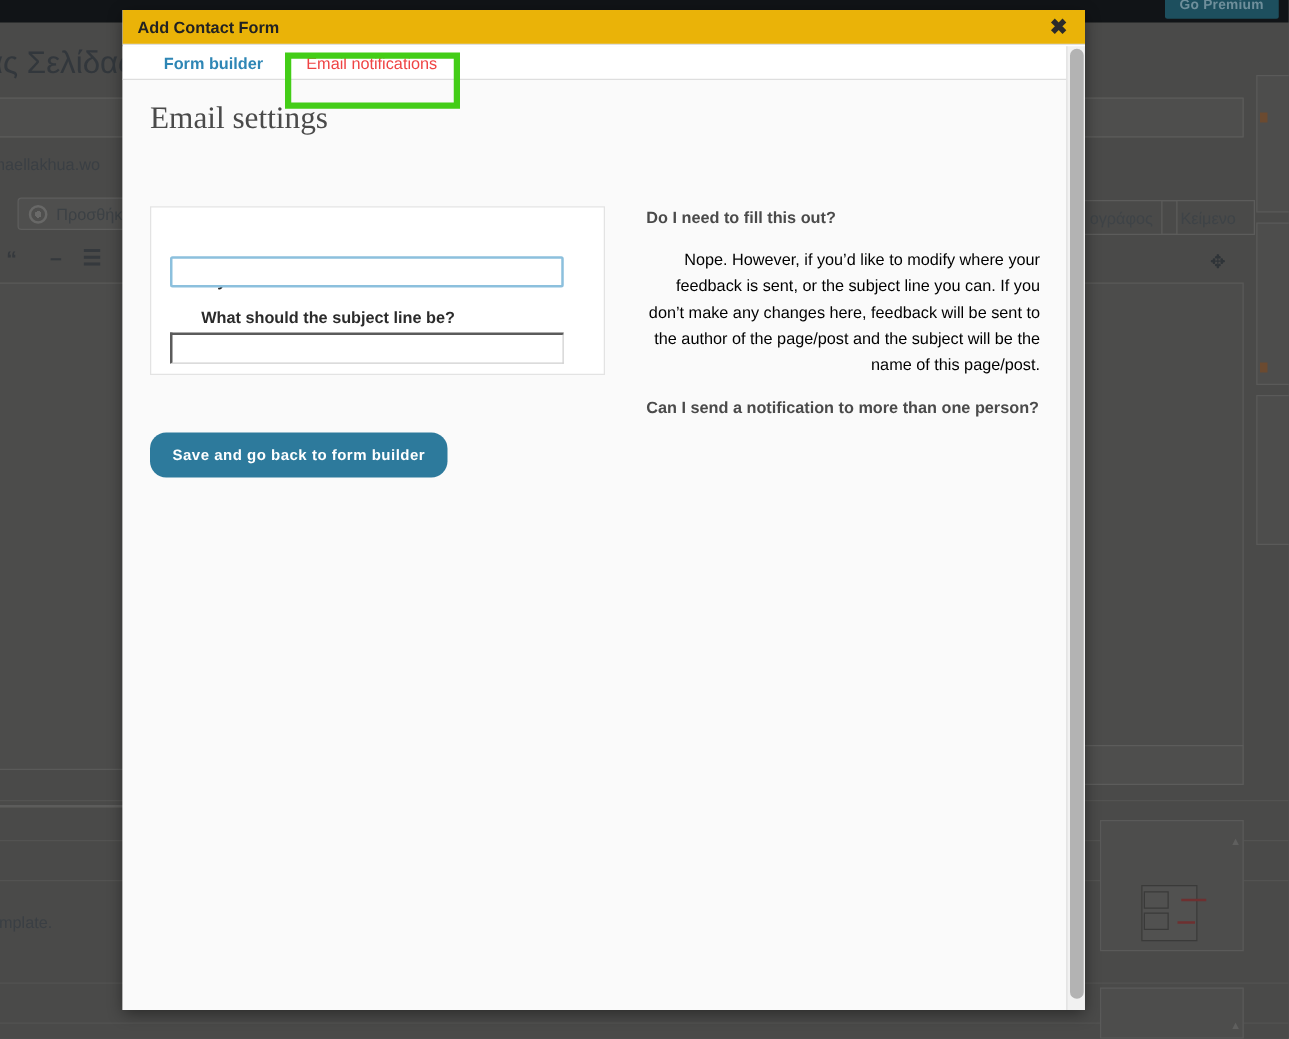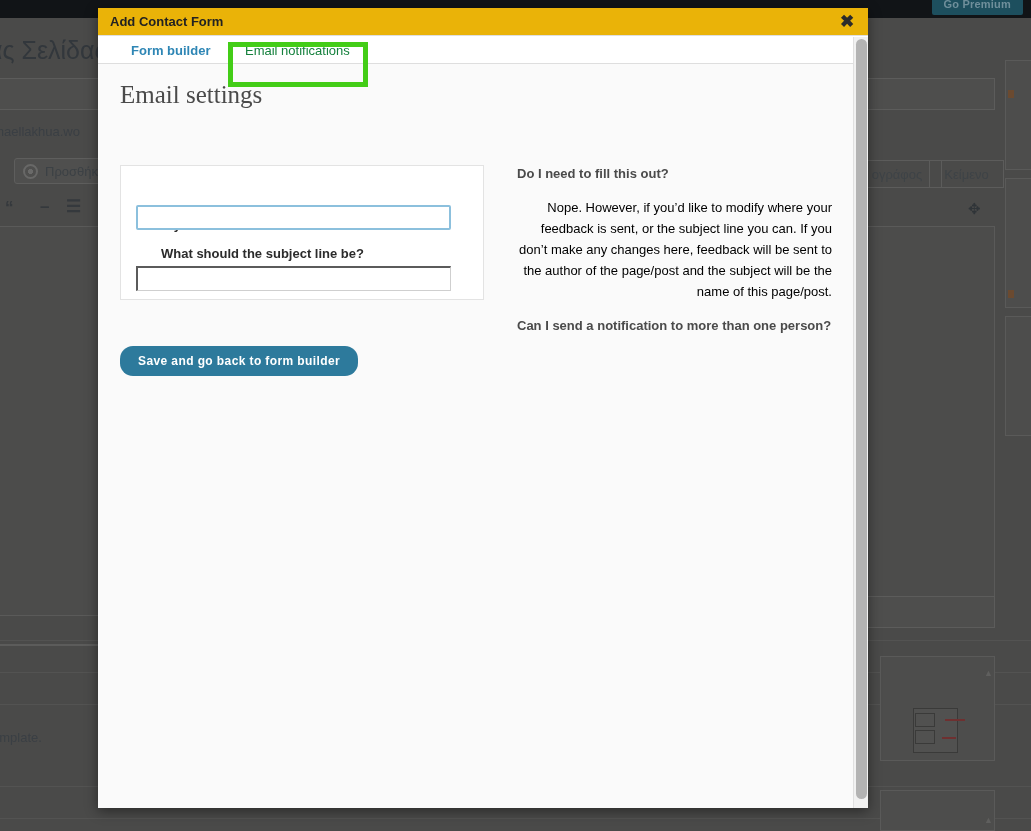--- a/index.html
+++ b/index.html
@@ -142,21 +142,21 @@
     border-bottom: 1px solid #dedede;
   }
   .tab {
     position: absolute; top: 0;
     font-size: 13px; font-weight: bold;
     line-height: 27px; cursor: pointer;
     white-space: nowrap;
   }
   .tab-form-builder { left: 33px; color: #2e86b5; }
   .tab-email-notifications {
-    left: 147px; color: #15803d; font-weight: normal;
+    left: 147px; color: #ef4444; font-weight: normal;
   }
   .green-highlight {
     position: absolute;
     left: 130px; top: 5px;
     width: 140px; height: 45px;
     border: 5px solid #43cd17;
     background: transparent;
     pointer-events: none;
   }
 
@@ -200,21 +200,21 @@
     border: 1px solid #cfcfcf;
     border-top: 2px solid #5b5b5b;
     border-left: 2px solid #5b5b5b;
     border-radius: 0;
     outline: none;
   }
 
   .save-btn {
     position: absolute;
     left: 22px; top: 282px;
-    height: 30px;
+    height: 36px;
     padding: 0 18px;
     background: #2d7a9c;
     color: #fff;
     font-size: 12px; font-weight: bold;
     letter-spacing: .4px;
     border: none; border-radius: 13px;
     cursor: pointer;
     font-family: "Liberation Sans", sans-serif;
   }
 

